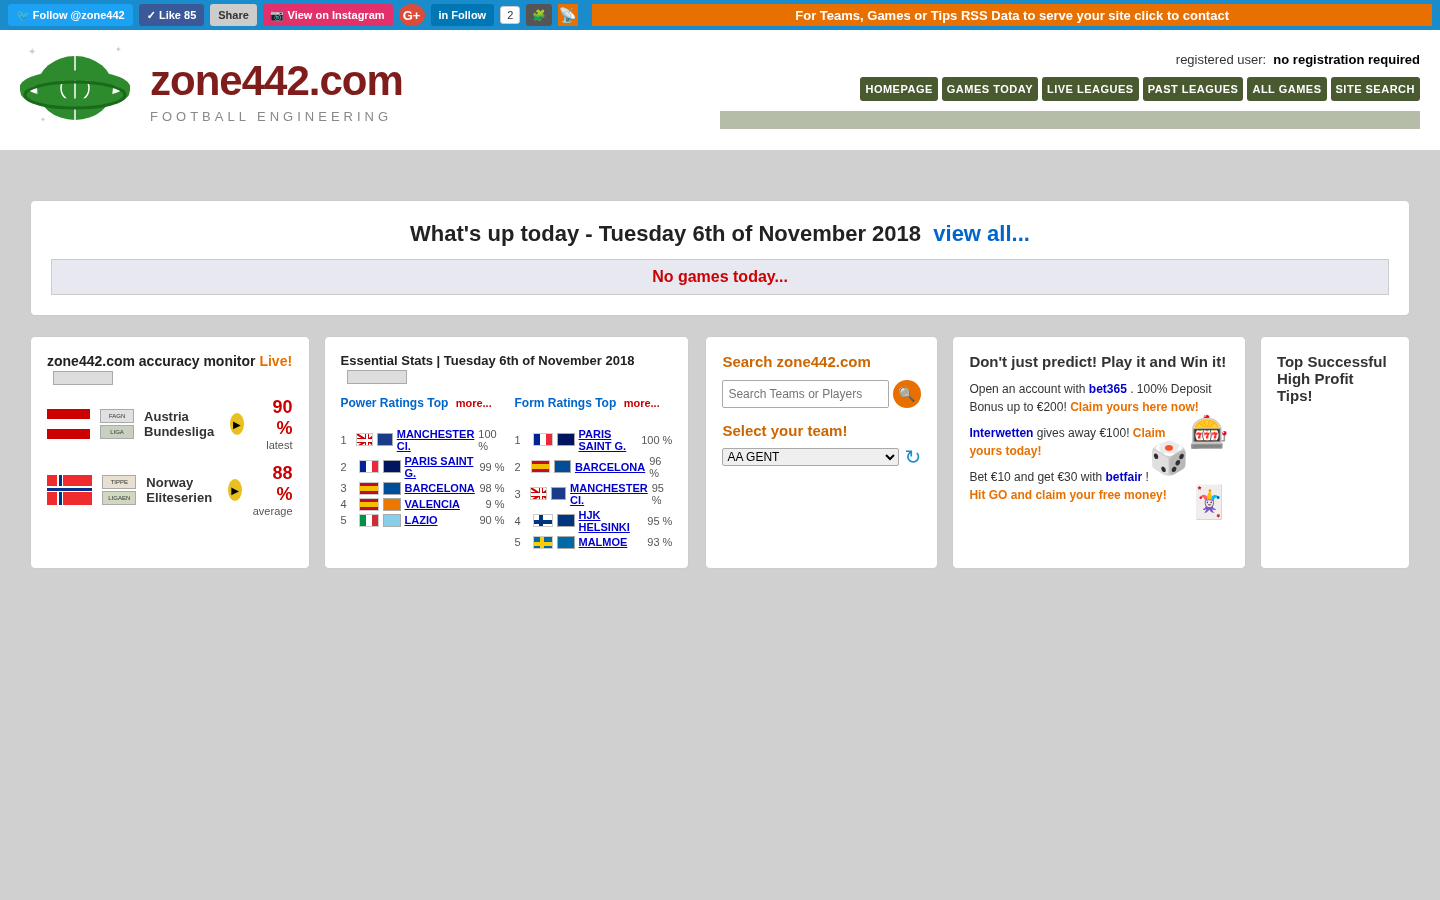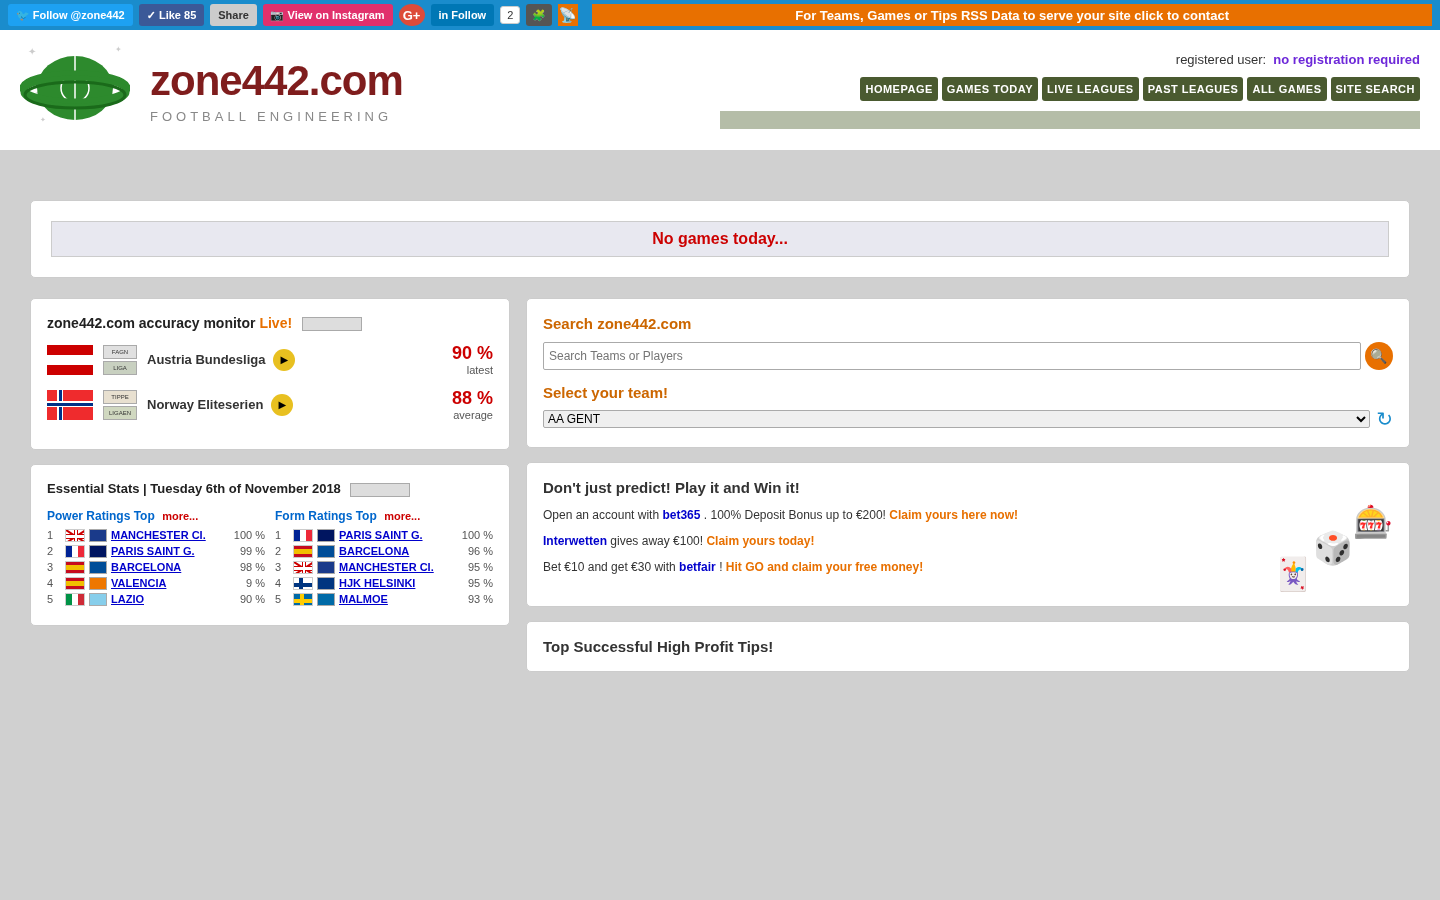--- a/index.html
+++ b/index.html
@@ -93,21 +93,21 @@
       display: flex;
       flex-direction: column;
       align-items: flex-end;
       gap: 10px;
       flex: 1;
     }
     .reg-line {
       font-size: 13px;
       color: #333;
     }
-    .reg-highlight { color: #6d28d9; font-weight: bold; }
+    .reg-highlight { color: #000000; font-weight: bold; }
     .nav-buttons {
       display: flex;
       gap: 4px;
     }
     .nav-btn {
       background: #4a5a30;
       color: white;
       border: none;
       padding: 6px 5px;
       font-size: 11px;
@@ -147,22 +147,22 @@
       color: #cc0000;
       font-weight: bold;
       font-size: 16px;
     }
 
     
     .two-col {
       display: flex;
       gap: 16px;
     }
-    .left-col { flex: 0 0 480px; display: flex; flex-direction: column; gap: 14px; }
-    .right-col { flex: 1; display: flex; flex-direction: column; gap: 14px; }
+    .left-col { flex: 0 0 480px; display: flex; flex-direction: row; gap: 14px; }
+    .right-col { flex: 1; display: flex; flex-direction: row; gap: 14px; }
 
     
     .card {
       background: white;
       border: 1px solid #ccc;
       border-radius: 5px;
       padding: 16px;
     }
     .card-title {
       font-size: 14px;
@@ -215,34 +215,34 @@
       align-items: center;
       justify-content: center;
       font-size: 10px;
     }
     .accuracy-pct {
       font-size: 18px;
       font-weight: bold;
       color: #cc0000;
       text-align: right;
     }
-    .accuracy-label { font-size: 11px; color: #555; text-align: right; margin-left: 28px; }
+    .accuracy-label { font-size: 11px; color: #555; text-align: right; }
 
     
     .stats-card .card-title { font-size: 13px; }
     .stats-cols {
       display: flex;
       gap: 10px;
     }
     .stats-col { flex: 1; }
     .stats-col-title {
       color: #0066cc;
       font-weight: bold;
       font-size: 12px;
-      margin-bottom: 6px;
+      margin-bottom: 18px;
     }
     .stats-col-title a { color: #cc0000; font-size: 11px; text-decoration: none; }
     .stat-row {
       display: flex;
       align-items: center;
       gap: 4px;
       margin-bottom: 3px;
       font-size: 11px;
     }
     .stat-num { color: #555; width: 14px; }
@@ -427,20 +427,24 @@
     </div>
     <div class="header-nav-row" style="width:100%;height:18px;background:#b5bda8;"></div>
   </div>
 </div>
 
 <div class="spacer-area"></div>
 
 <div class="main-section">
 
   <div class="today-box">
+    <div class="today-title">
+      <span>What's up today - Tuesday 6th of November 2018</span>
+      &nbsp;<a href="#" style="color:#0066cc;">view all...</a>
+    </div>
     <div class="no-games-bar">No games today...</div>
   </div>
 
   <div class="two-col">
 
     <div class="left-col">
 
       <div class="card">
         <div class="card-title">
           <span>zone442.com accuracy monitor</span>

